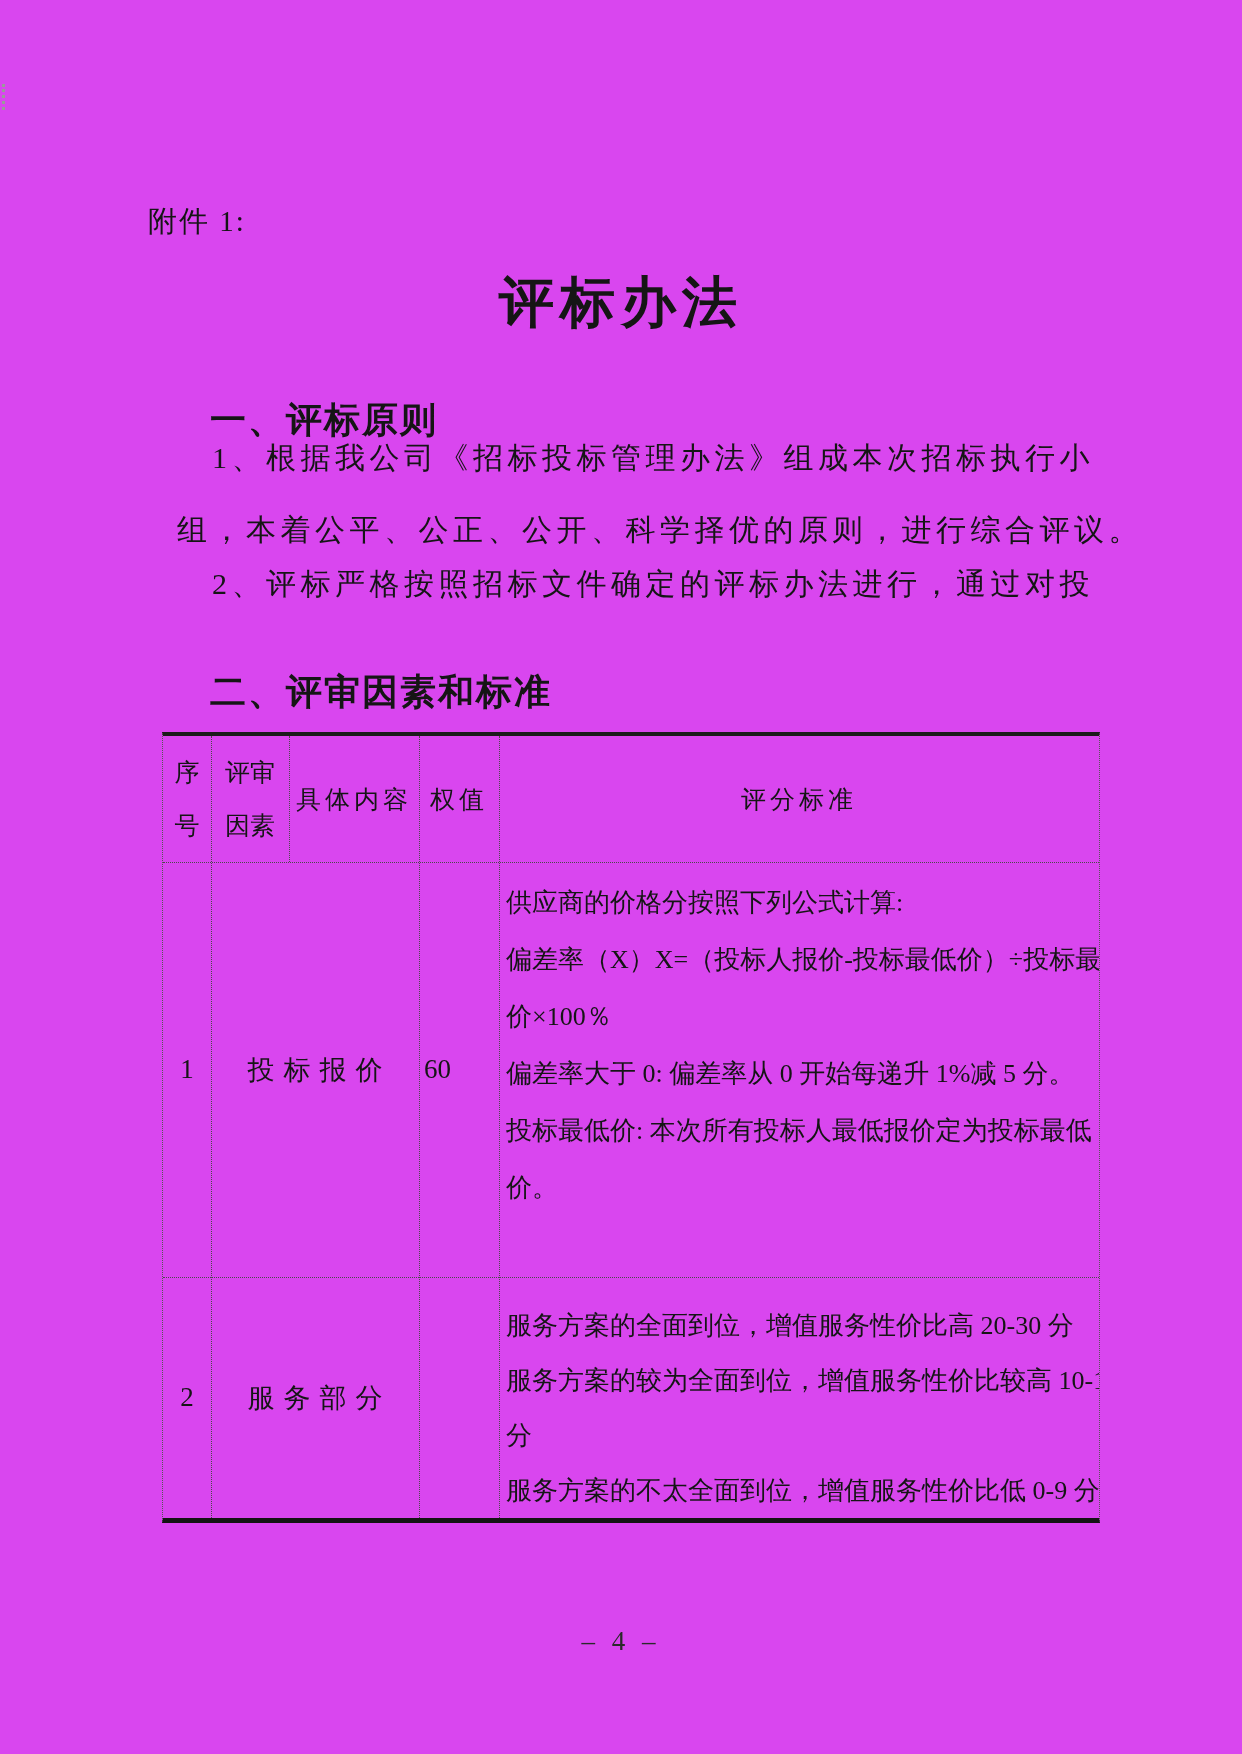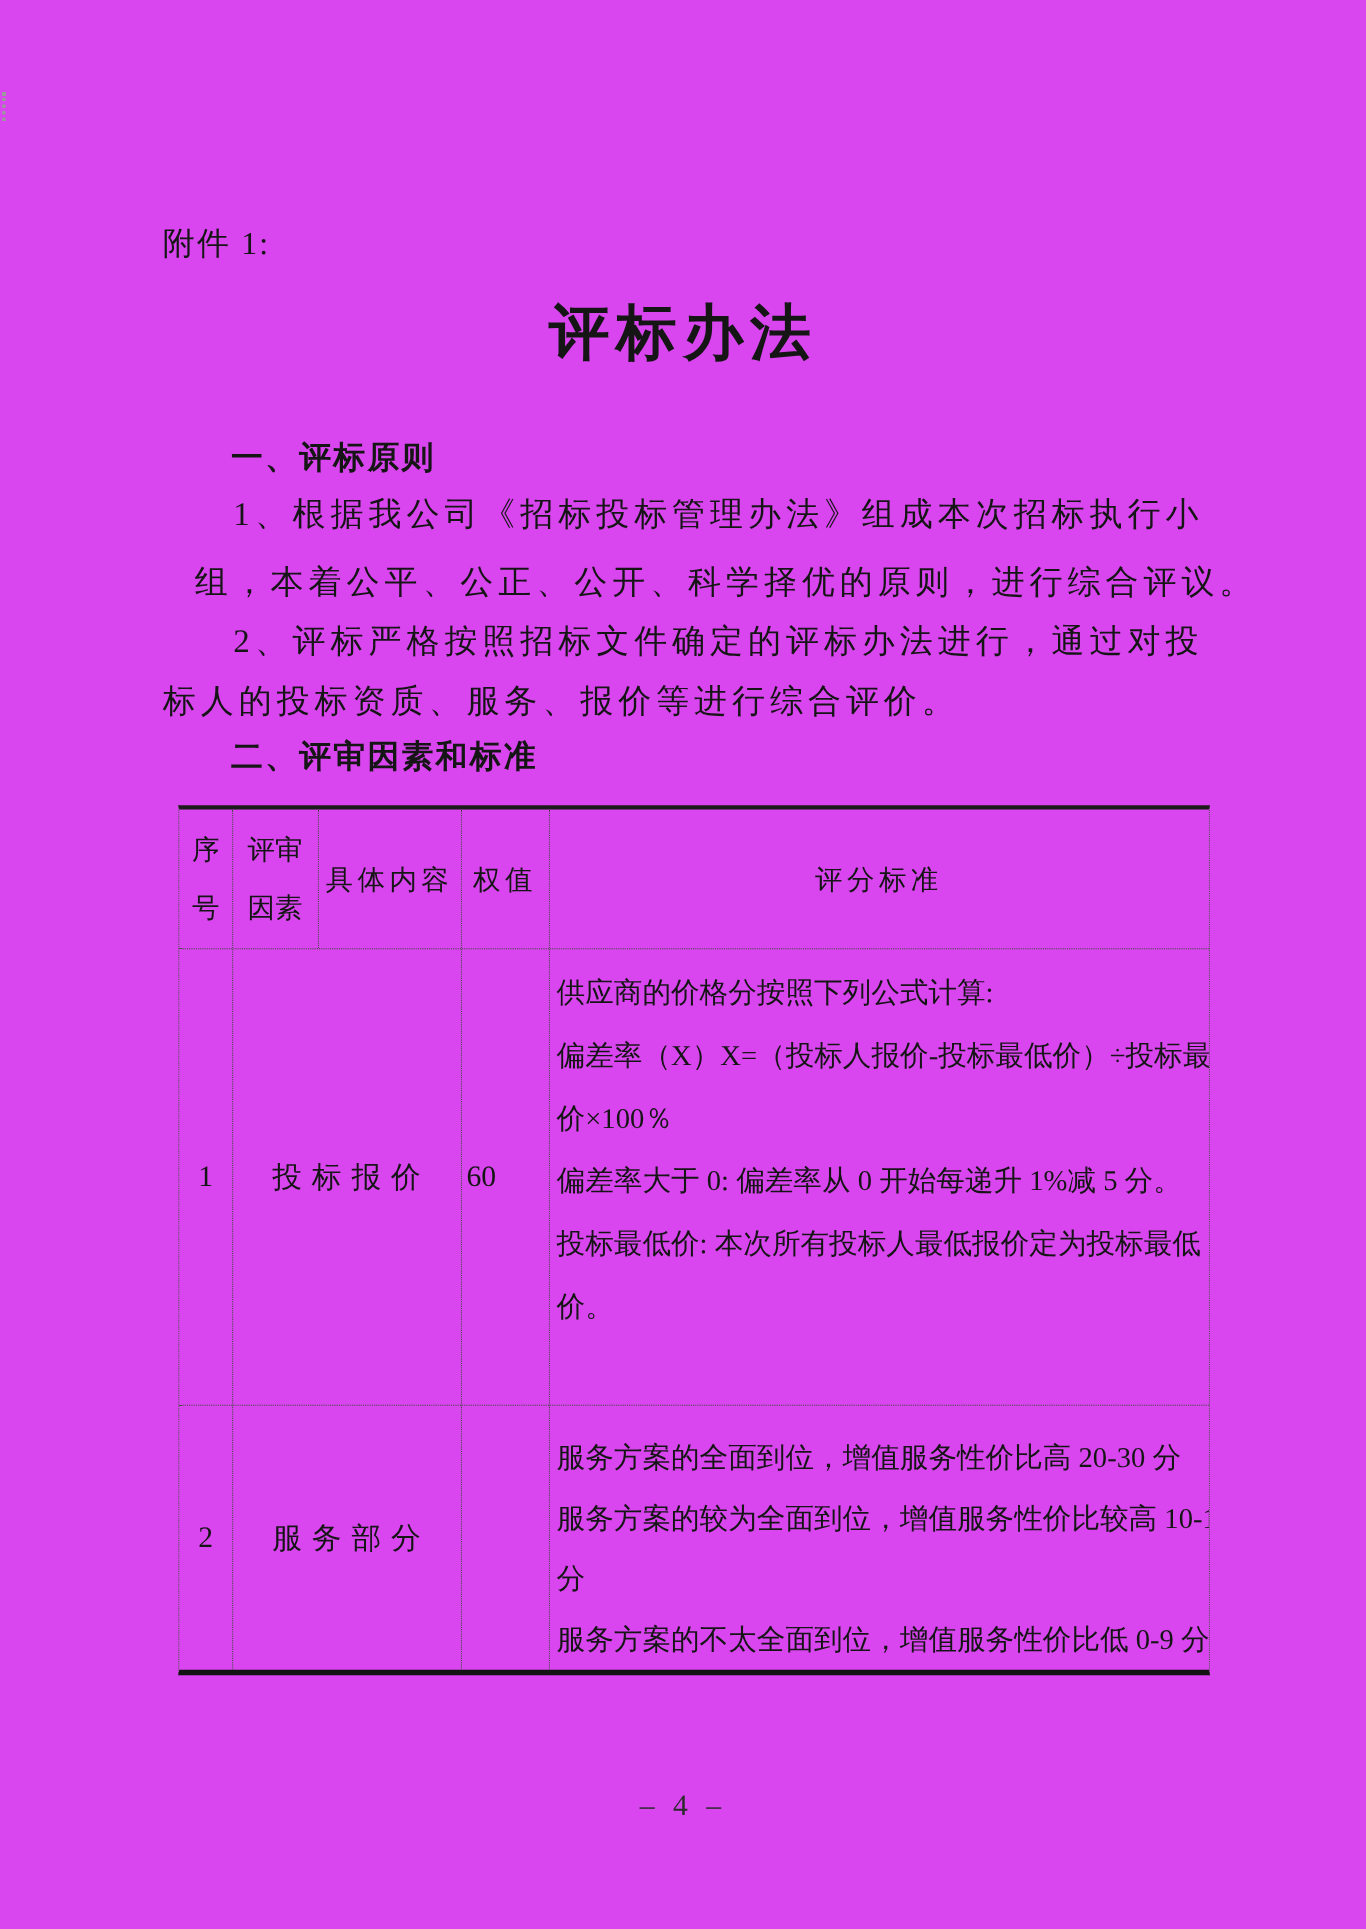--- a/index.html
+++ b/index.html
@@ -4,25 +4,25 @@
 <style>
   html,body{margin:0;padding:0;background:#e8e8e8;}
   .page{position:relative;width:1242px;height:1754px;background:#d946ef;
         font-family:"Liberation Serif","DejaVu Serif",serif;color:#151515;overflow:hidden;}
   .abs{position:absolute;white-space:nowrap;}
 
   
   #attachment{left:148px;top:202px;font-size:29px;letter-spacing:2px;}
   #title{left:0;right:0;top:266px;text-align:center;font-size:55px;font-weight:bold;letter-spacing:6px;}
   .sec-heading{font-family:"Liberation Sans","DejaVu Sans",sans-serif;font-weight:bold;
-               font-size:29px;letter-spacing:2px;}
+               font-size:36px;letter-spacing:2px;}
   #sec1{left:210px;top:396px;}
   #sec2{left:210px;top:668px;}
   .bodyline{font-size:30px;letter-spacing:4.5px;line-height:40px;}
-  #p0{left:212px;top:448px;}
+  #p0{left:212px;top:438px;}
   #p1{left:148px;top:510px;margin-left:29px;}
   #p2{left:212px;top:564px;}
   #p3{left:148px;top:618px;}
 
   
   #etable{position:absolute;left:162px;top:732px;width:936px;height:782px;box-sizing:content-box;
           border-top:4px solid #1b1b1b;border-bottom:5px solid #131313;
           border-left:1px dotted #565656;border-right:1px dotted #565656;}
   .vl{position:absolute;width:0;border-left:1px dotted #4a4a4a;}
   #vl1{left:48px;top:0;height:100%;}
@@ -72,21 +72,20 @@
 
   <div class="abs" id="attachment">附件 1:</div>
 
   <div class="abs" id="title">评标办法</div>
 
   <div class="abs sec-heading" id="sec1">一、评标原则</div>
 
   <div class="abs bodyline" id="p0">1、根据我公司《招标投标管理办法》组成本次招标执行小</div>
   <div class="abs bodyline" id="p1">组，本着公平、公正、公开、科学择优的原则，进行综合评议。</div>
   <div class="abs bodyline" id="p2">2、评标严格按照招标文件确定的评标办法进行，通过对投</div>
-  <div class="abs bodyline" id="p3">标人的投标资质、服务、报价等进行综合评价。</div>
 
   <div class="abs sec-heading" id="sec2">二、评审因素和标准</div>
 
   <div id="etable">
     <div class="vl" id="vl1"></div>
     <div class="vl" id="vl2"></div>
     <div class="vl" id="vl3"></div>
     <div class="vl" id="vl4"></div>
     <div class="hl" id="hl1"></div>
     <div class="hl" id="hl2"></div>

